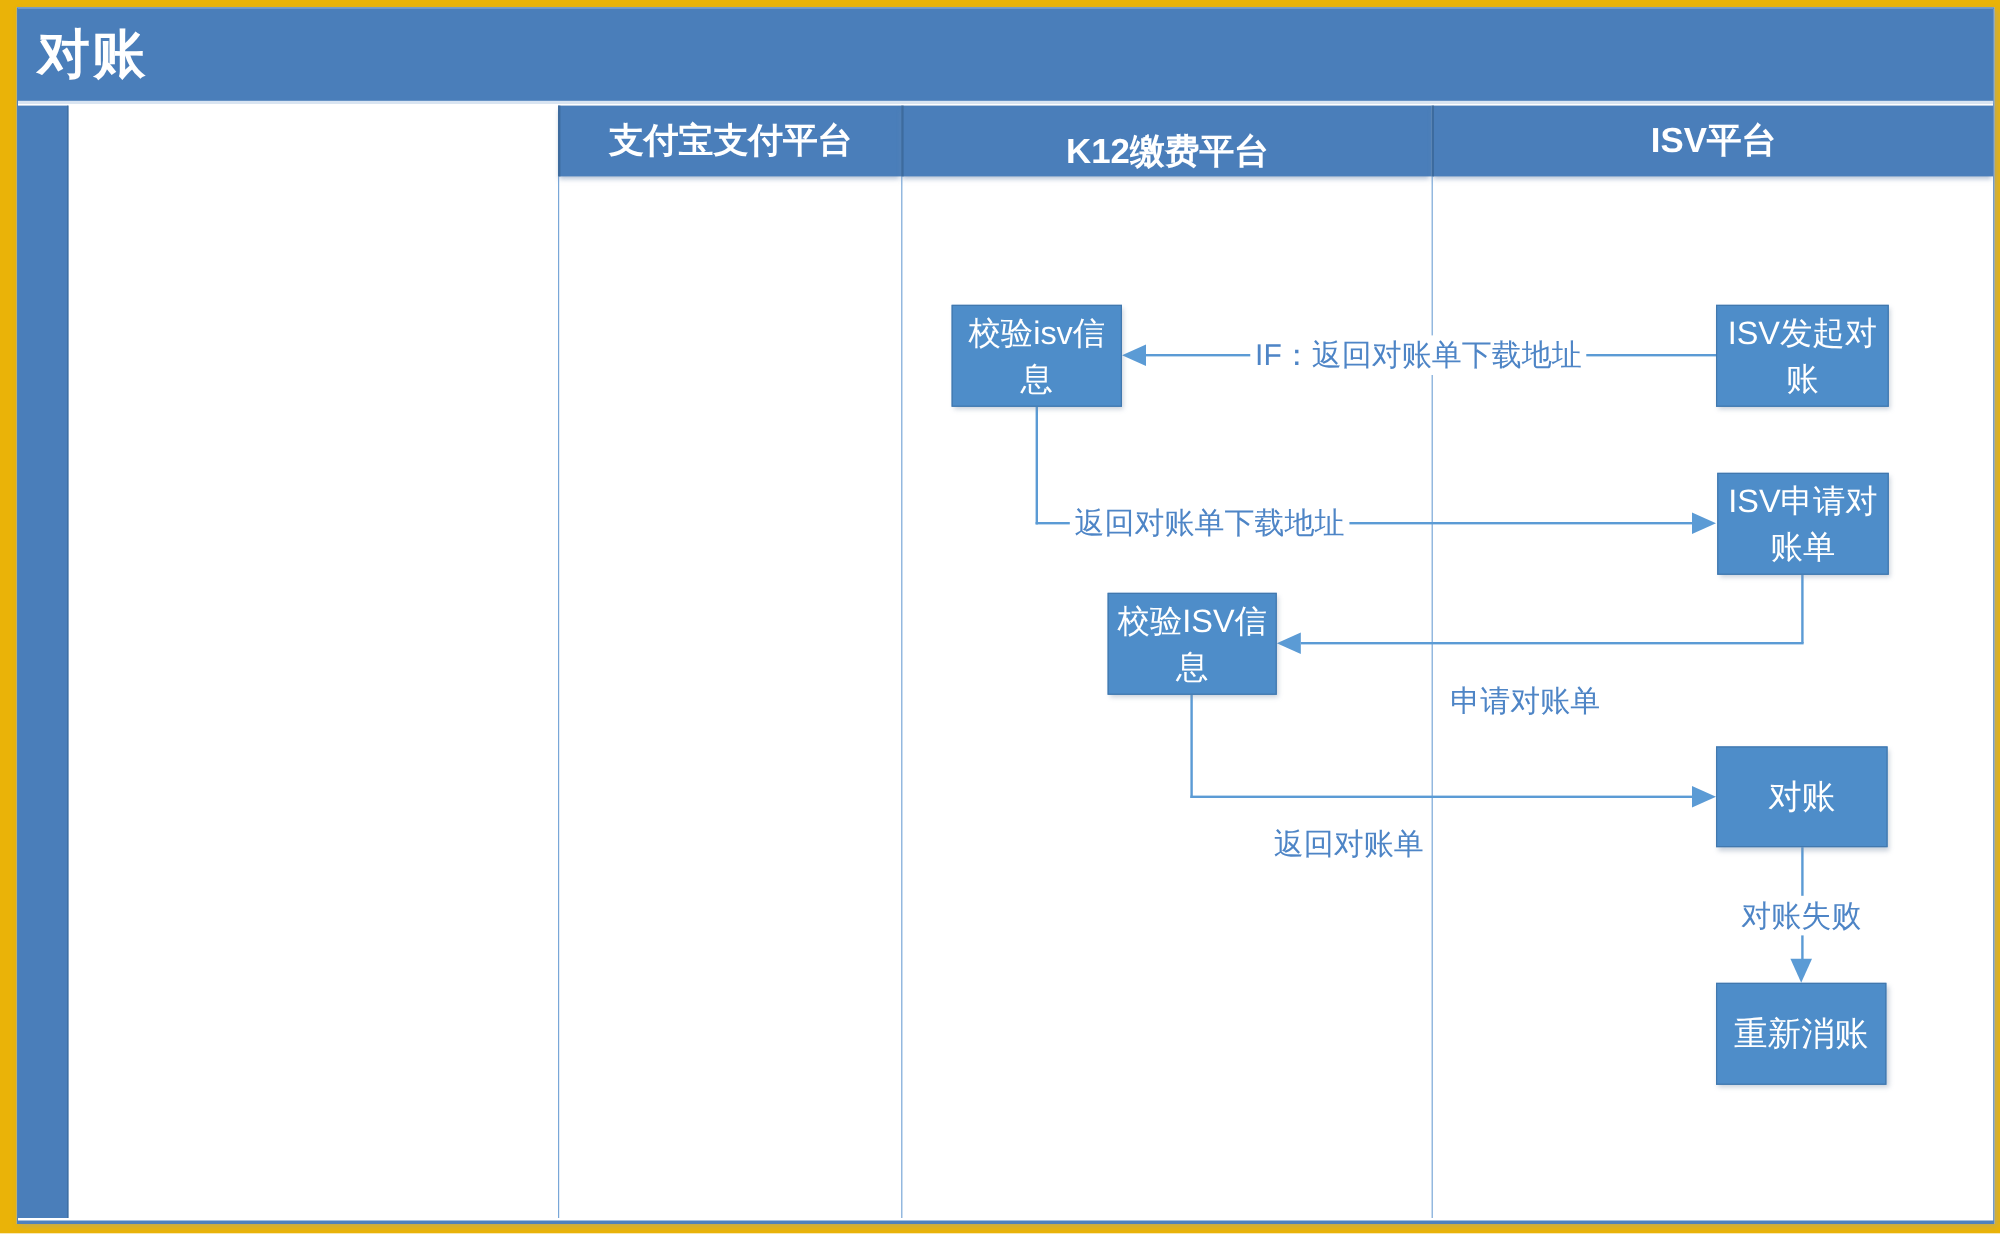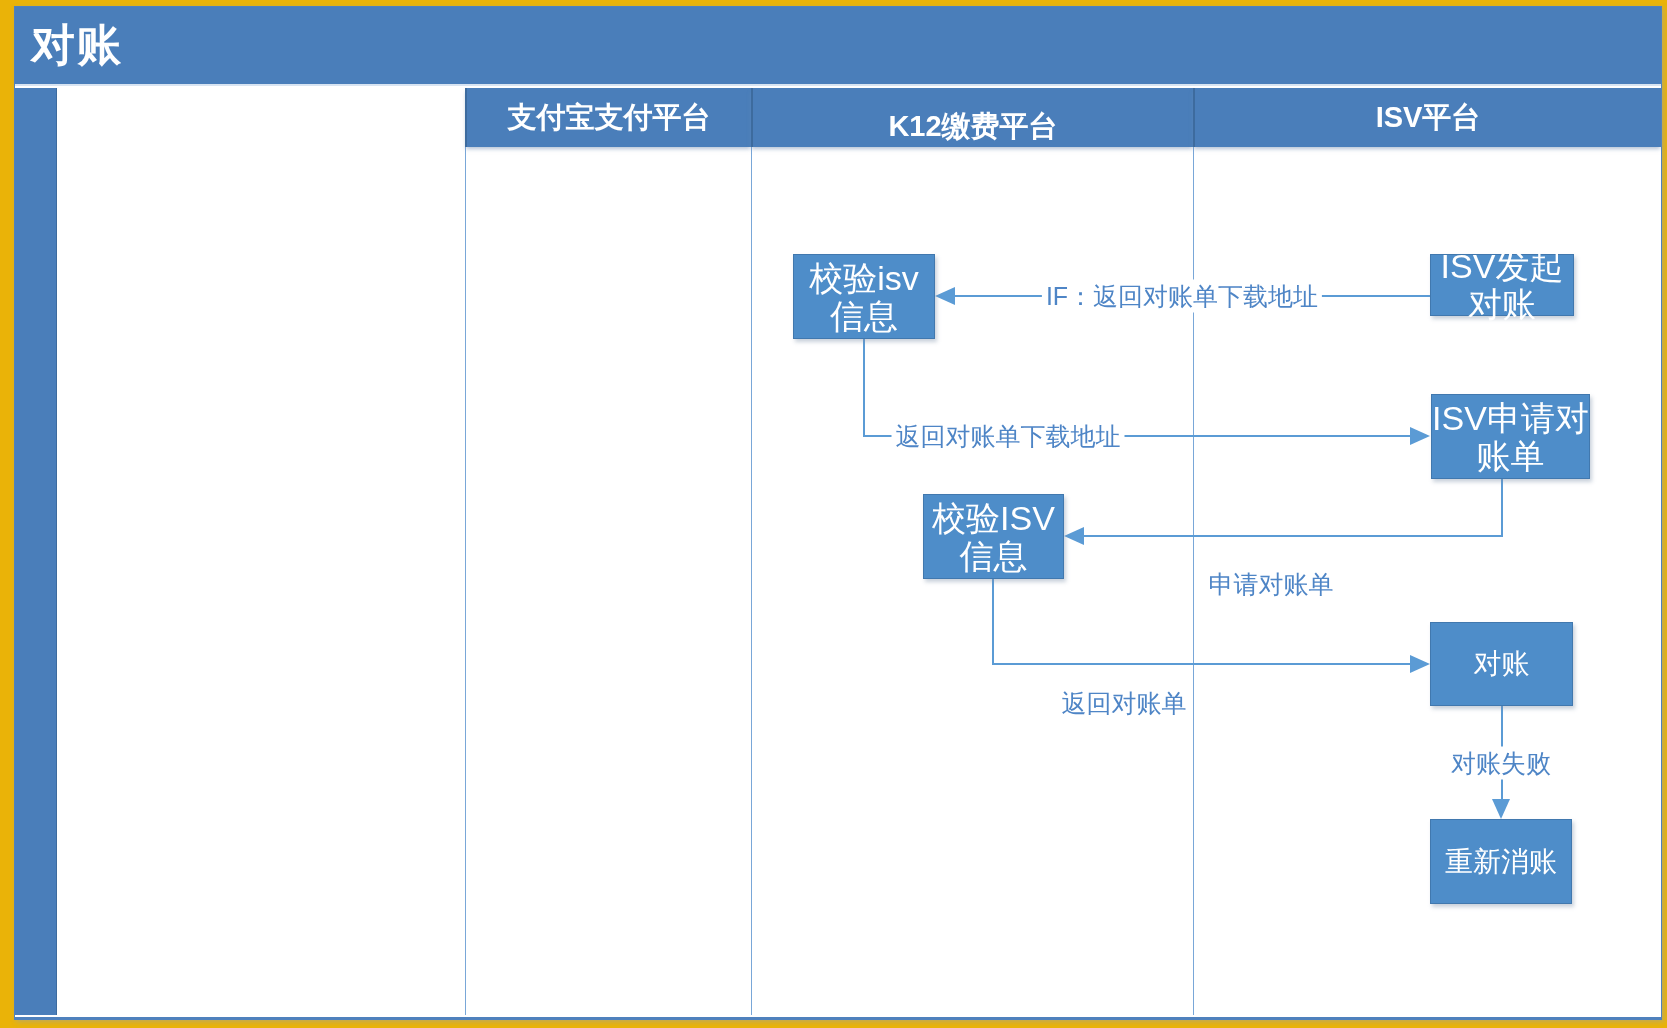--- a/index.html
+++ b/index.html
@@ -56,25 +56,25 @@
     position:absolute;top:140px;height:868px;width:1px;background:var(--lane-line);z-index:0;
   }
   .lane-line-1{left:450px;}
   .lane-line-2{left:736px;}
   .lane-line-3{left:1178px;}
   .node{
     position:absolute;background:var(--node-fill);
     border:1px solid #4178AE;box-sizing:border-box;
     box-shadow:2px 3px 4px rgba(120,140,165,.4);
     display:flex;align-items:center;justify-content:center;text-align:center;
-    color:#fff;font-size:34px;line-height:38px;z-index:2;
+    color:#fff;font-size:27px;line-height:38px;z-index:2;
   }
   .node-1{left:778px;top:247px;width:142px;height:85px;}
-  .node-2{left:1415px;top:247px;width:144px;height:62px;justify-content:flex-end;}
-  .node-3{left:1416px;top:387px;width:159px;height:85px;}
+  .node-2{left:1415px;top:247px;width:144px;height:85px;justify-content:flex-end;}
+  .node-3{left:1416px;top:387px;width:143px;height:85px;}
   .node-4{left:908px;top:487px;width:141px;height:85px;}
   .node-5{left:1415px;top:615px;width:143px;height:84px;font-size:28px;}
   .node-6{left:1415px;top:812px;width:142px;height:85px;font-size:28px;text-align:center;}
   .conn{position:absolute;background:var(--connector);z-index:1;}
   .ah{position:absolute;width:0;height:0;z-index:1;}
   .ah-left{border-right:20px solid var(--connector);border-top:9px solid transparent;border-bottom:9px solid transparent;}
   .ah-right{border-left:20px solid var(--connector);border-top:9px solid transparent;border-bottom:9px solid transparent;}
   .ah-down{border-top:20px solid var(--connector);border-left:9px solid transparent;border-right:9px solid transparent;}
   .edge-label{
     position:absolute;transform:translate(-50%,-50%);

